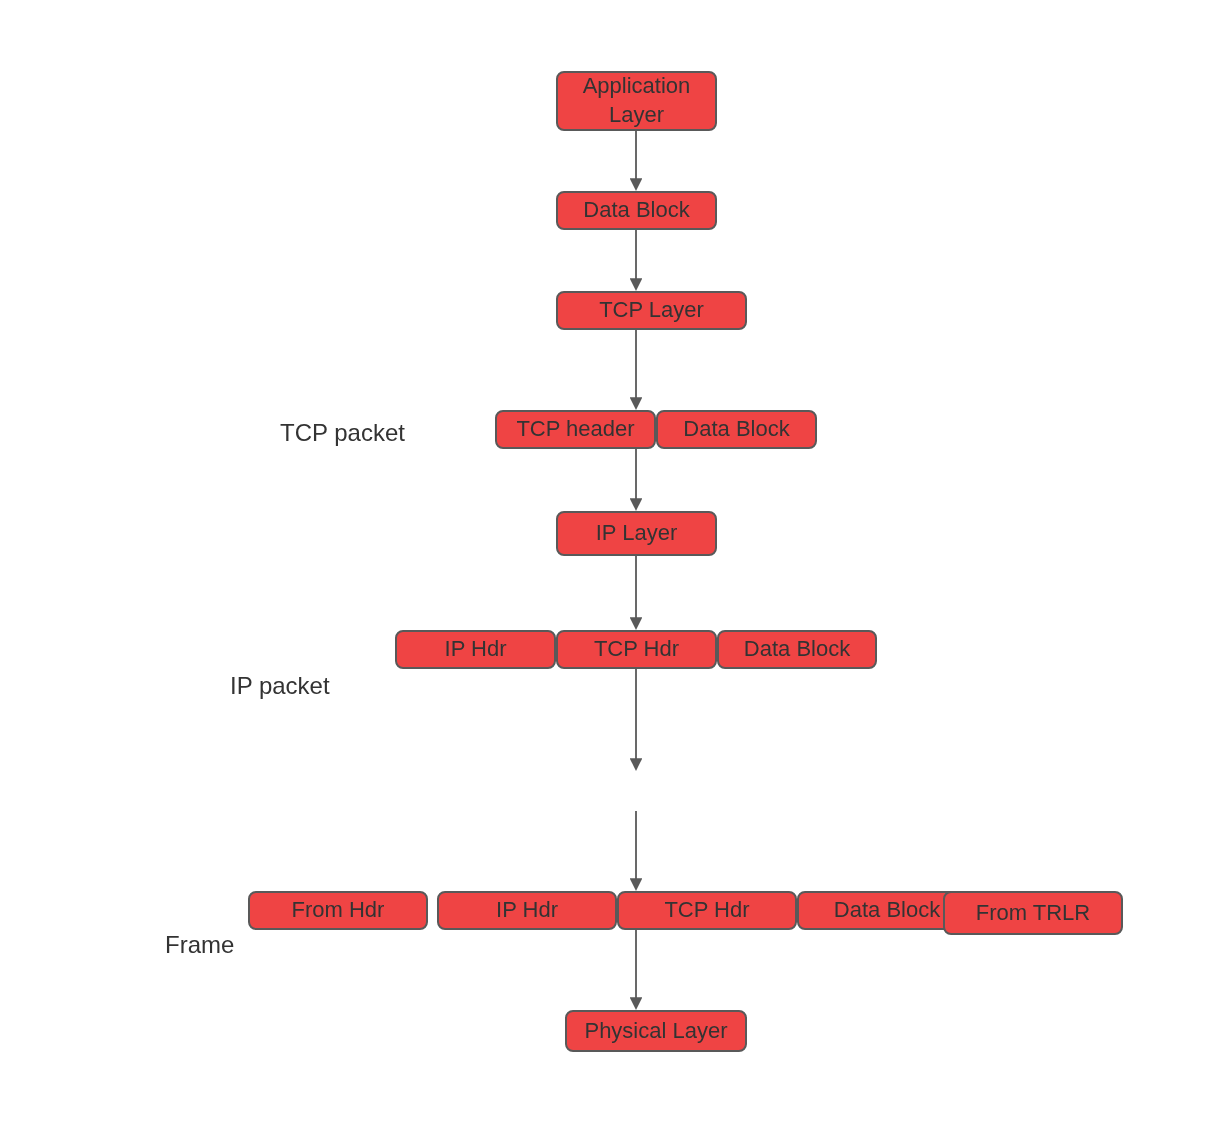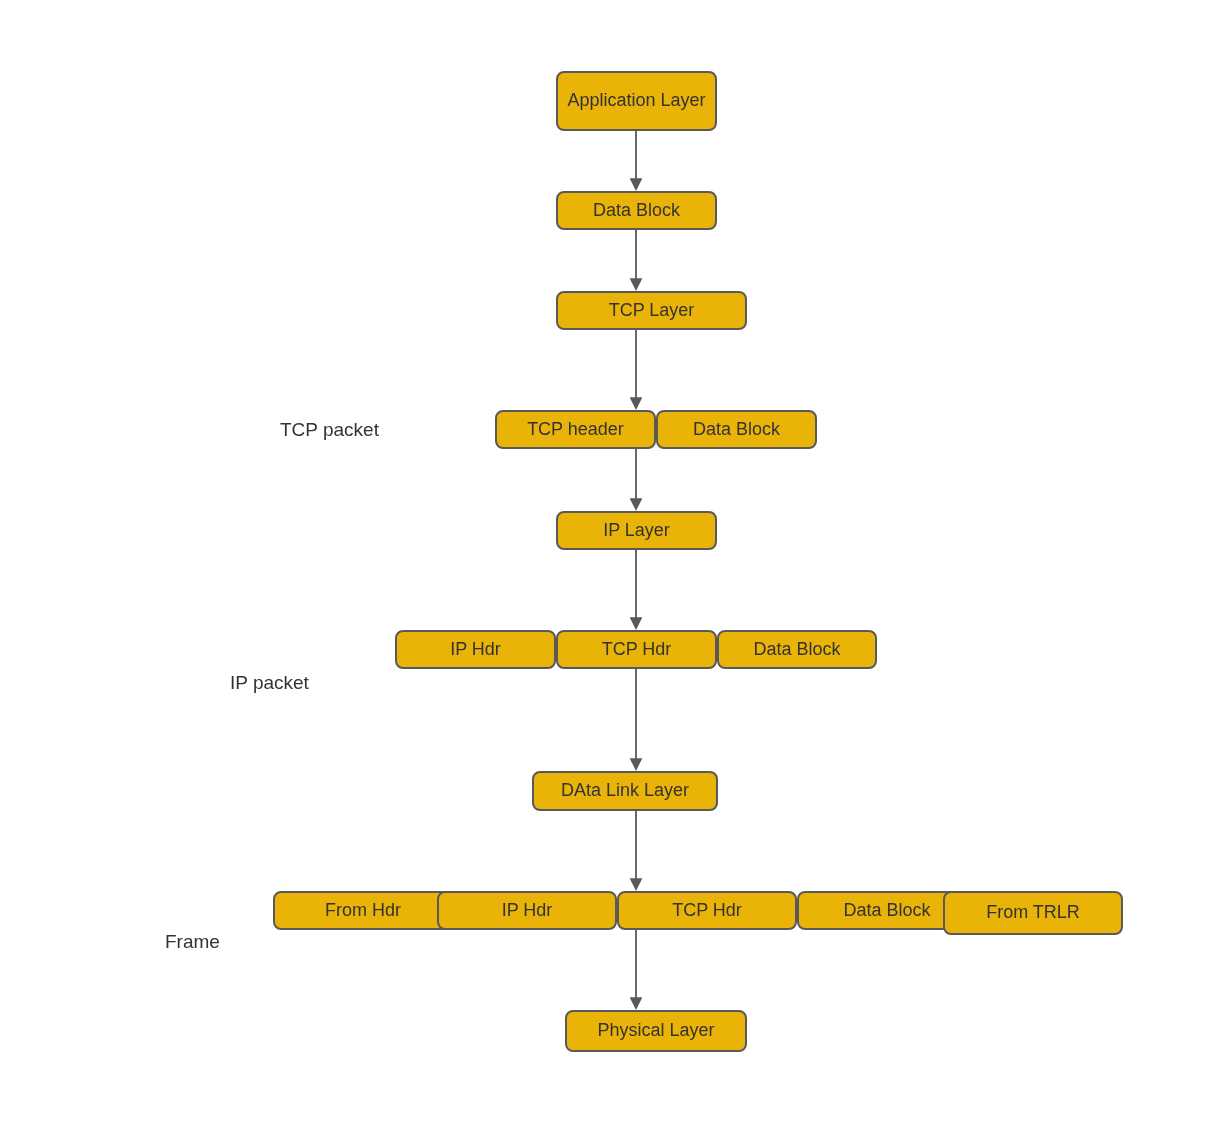--- a/index.html
+++ b/index.html
@@ -7,35 +7,35 @@
     position: relative;
     width: 1232px;
     height: 1122px;
     background: #ffffff;
     font-family: "Liberation Sans", sans-serif;
     overflow: hidden;
   }
   .node {
     position: absolute;
     box-sizing: border-box;
-    background: #eab308;
+    background: #ef4444;
     border: 2.5px solid #595959;
     border-radius: 8px;
     display: flex;
     align-items: center;
     justify-content: center;
     text-align: center;
-    font-size: 18px;
+    font-size: 22px;
     line-height: 1.3;
     color: #333333;
     white-space: pre-line;
   }
   .row-label {
     position: absolute;
-    font-size: 19px;
+    font-size: 24px;
     color: #333333;
     white-space: nowrap;
   }
   .edges {
     position: absolute;
     left: 0; top: 0;
     pointer-events: none;
   }
 </style>
 </head>
@@ -62,31 +62,30 @@
   <div class="node" style="left:556px; top:71px; width:161px; height:60px;">Application Layer</div>
 
   <div class="node" style="left:556px; top:191px; width:161px; height:39px;">Data Block</div>
 
   <div class="node" style="left:556px; top:291px; width:191px; height:39px;">TCP Layer</div>
 
   <div class="row-label" style="left:280px; top:419px;">TCP packet</div>
   <div class="node" style="left:495px; top:410px; width:161px; height:39px;">TCP header</div>
   <div class="node" style="left:656px; top:410px; width:161px; height:39px;">Data Block</div>
 
-  <div class="node" style="left:556px; top:511px; width:161px; height:39px;text-align:right;">IP Layer</div>
+  <div class="node" style="left:556px; top:511px; width:161px; height:45px;text-align:right;">IP Layer</div>
 
   <div class="row-label" style="left:230px; top:672px;">IP packet</div>
   <div class="node" style="left:395px; top:630px; width:161px; height:39px;">IP Hdr</div>
   <div class="node" style="left:556px; top:630px; width:161px; height:39px;">TCP Hdr</div>
   <div class="node" style="left:717px; top:630px; width:160px; height:39px;">Data Block</div>
 
-  <div class="node" style="left:532px; top:771px; width:186px; height:40px;">DAta Link Layer</div>
 
   <div class="row-label" style="left:165px; top:931px;">Frame</div>
-  <div class="node" style="left:273px; top:891px; width:180px; height:39px;">From Hdr</div>
+  <div class="node" style="left:248px; top:891px; width:180px; height:39px;">From Hdr</div>
   <div class="node" style="left:437px; top:891px; width:180px; height:39px;">IP Hdr</div>
   <div class="node" style="left:617px; top:891px; width:180px; height:39px;">TCP Hdr</div>
   <div class="node" style="left:797px; top:891px; width:180px; height:39px;">Data Block</div>
   <div class="node" style="left:943px; top:891px; width:180px; height:44px;">From TRLR</div>
 
   <div class="node" style="left:565px; top:1010px; width:182px; height:42px;">Physical Layer</div>
 
 </div>
 
 </body></html>

